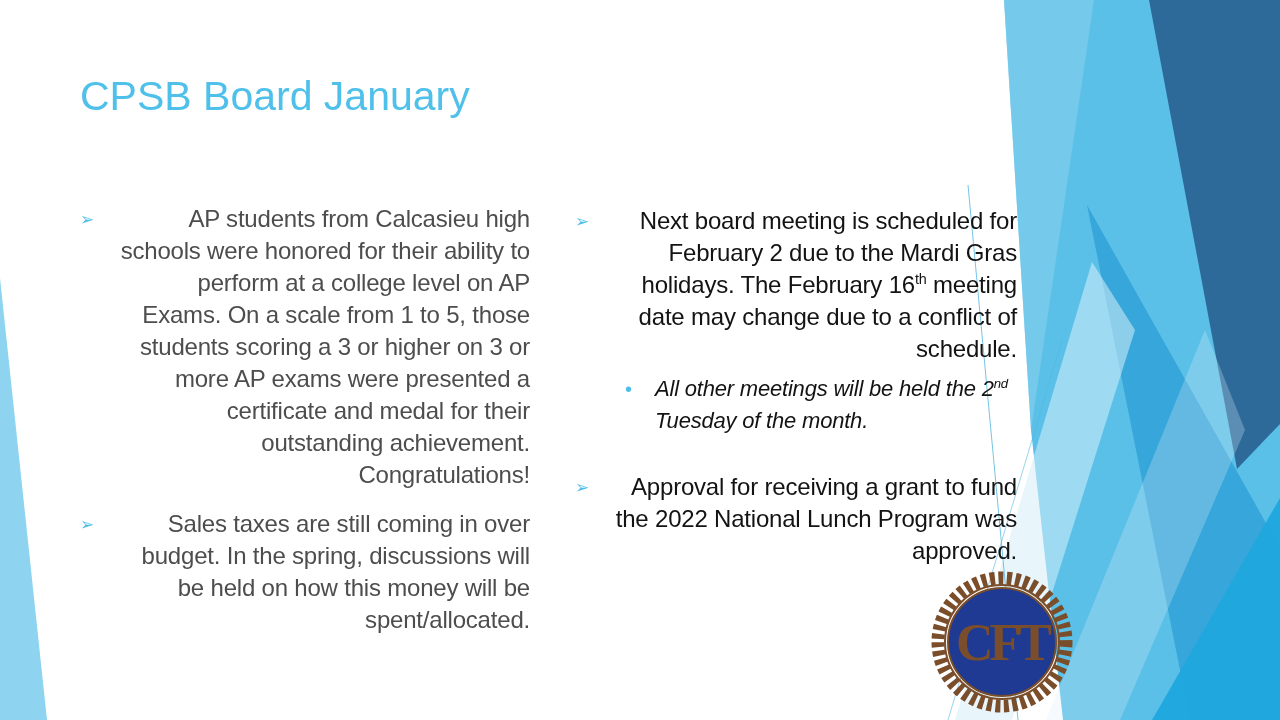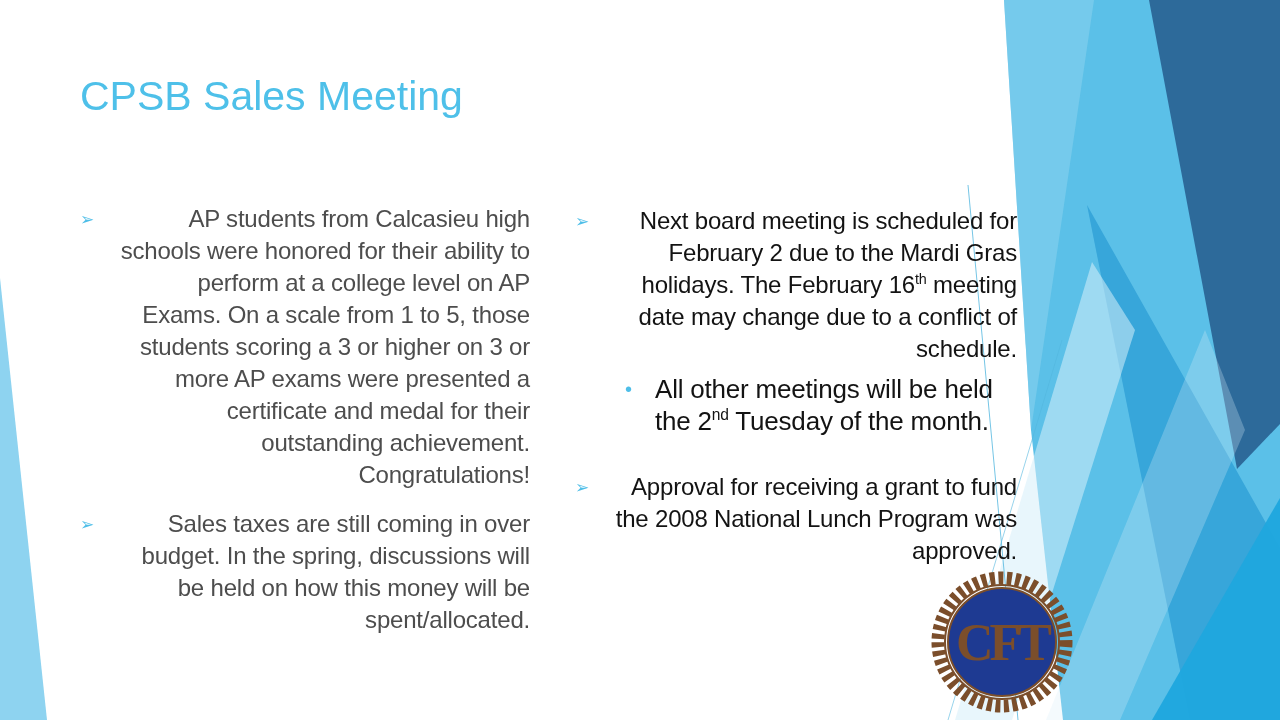--- a/index.html
+++ b/index.html
@@ -37,21 +37,21 @@
   }
   .col-right .bullet .marker{flex:0 0 28px;}
   .bullet .btext{
     flex:1;font-size:24px;line-height:32px;letter-spacing:-0.2px;text-align:right;
   }
   .col-left .btext{color:var(--left-text);}
   .col-right .btext{color:var(--right-text);}
   .col-left .bullet{margin-bottom:17px;}
   .sub-bullet{display:flex;align-items:flex-start;margin:8px 0 34px 50px;}
   .sub-bullet .marker{flex:0 0 30px;color:var(--accent);font-size:20px;line-height:32px;}
-  .sub-bullet .btext{flex:1;font-size:26px;line-height:32px;color:var(--right-text);letter-spacing:-0.2px;}
+  .sub-bullet .btext{flex:1;font-size:22px;line-height:32px;color:var(--right-text);letter-spacing:-0.2px;font-style:italic;}
   sup{font-size:60%;line-height:0;}
   .logo{position:absolute;left:926px;top:565px;width:152px;height:155px;}
 </style>
 </head>
 <body>
 
 <div class="slide">
 
   <svg class="deco" viewBox="0 0 1280 720" preserveAspectRatio="none" aria-hidden="true">
     <polygon points="0,278 0,720 47,720" style="fill:var(--left-wedge)"></polygon>
@@ -60,21 +60,21 @@
     <polygon points="1149,0 1280,0 1280,424 1237,469" style="fill:var(--deco-dark);opacity:.94"></polygon>
     <polygon points="1087,205 1280,548 1280,720 1190,720" style="fill:var(--deco-medium);opacity:.8"></polygon>
     <polygon points="1152,720 1280,498 1280,720" style="fill:var(--deco-cyan);opacity:.95"></polygon>
     <polygon points="1092,262 1135,330 1012,720 955,720" style="fill:var(--deco-pale);opacity:.55"></polygon>
     <polygon points="1205,330 1245,430 1120,720 1046,720" style="fill:var(--deco-pale);opacity:.28"></polygon>
     <line x1="968" y1="185" x2="1018" y2="720" style="stroke:#53B7DF;stroke-width:1;opacity:.8"></line>
     <line x1="1062" y1="340" x2="948" y2="720" style="stroke:#53B7DF;stroke-width:1;opacity:.6"></line>
   </svg>
 
   <h1 class="slide-title">
-    <span>CPSB Sales Meeting</span>
+    <span>CPSB Board January</span>
   </h1>
 
   <div class="col col-left">
     <div class="bullet">
       <span class="marker">➢</span>
       <span class="btext">AP students from Calcasieu high schools were honored for their ability to perform at a college level on AP Exams. On a scale from 1 to 5, those students scoring a 3 or higher on 3 or more AP exams were presented a certificate and medal for their outstanding achievement. Congratulations!</span>
     </div>
     <div class="bullet">
       <span class="marker">➢</span>
       <span class="btext">Sales taxes are still coming in over budget. In the spring, discussions will be held on how this money will be spent/allocated.</span>
@@ -85,21 +85,21 @@
     <div class="bullet">
       <span class="marker">➢</span>
       <span class="btext"><span>Next board meeting is scheduled for February 2 due to the Mardi Gras holidays. The February 16</span><sup>th</sup><span> meeting date may change due to a conflict of schedule.</span></span>
     </div>
     <div class="sub-bullet">
       <span class="marker">•</span>
       <span class="btext"><span>All other meetings will be held the 2</span><sup>nd</sup><span> Tuesday of the month.</span></span>
     </div>
     <div class="bullet">
       <span class="marker">➢</span>
-      <span class="btext">Approval for receiving a grant to fund the 2008 National Lunch Program was approved.</span>
+      <span class="btext">Approval for receiving a grant to fund the 2022 National Lunch Program was approved.</span>
     </div>
   </div>
 
   <svg class="logo" viewBox="-76 -78 152 155" aria-hidden="true">
     <circle cx="0" cy="-1" r="64" fill="none" style="stroke:var(--logo-brown)" stroke-width="13" stroke-dasharray="5 3.5"></circle>
     <circle cx="0" cy="-1" r="57" fill="none" style="stroke:var(--logo-brown)" stroke-width="2"></circle>
     <circle cx="0" cy="-1" r="54" style="fill:var(--logo-navy);stroke:var(--logo-brown)" stroke-width="2"></circle>
     <text x="0" y="17" text-anchor="middle" font-family="Liberation Serif, DejaVu Serif, serif" font-size="52" font-weight="bold" letter-spacing="-4" style="fill:var(--logo-brown)">CFT</text>
   </svg>
 

